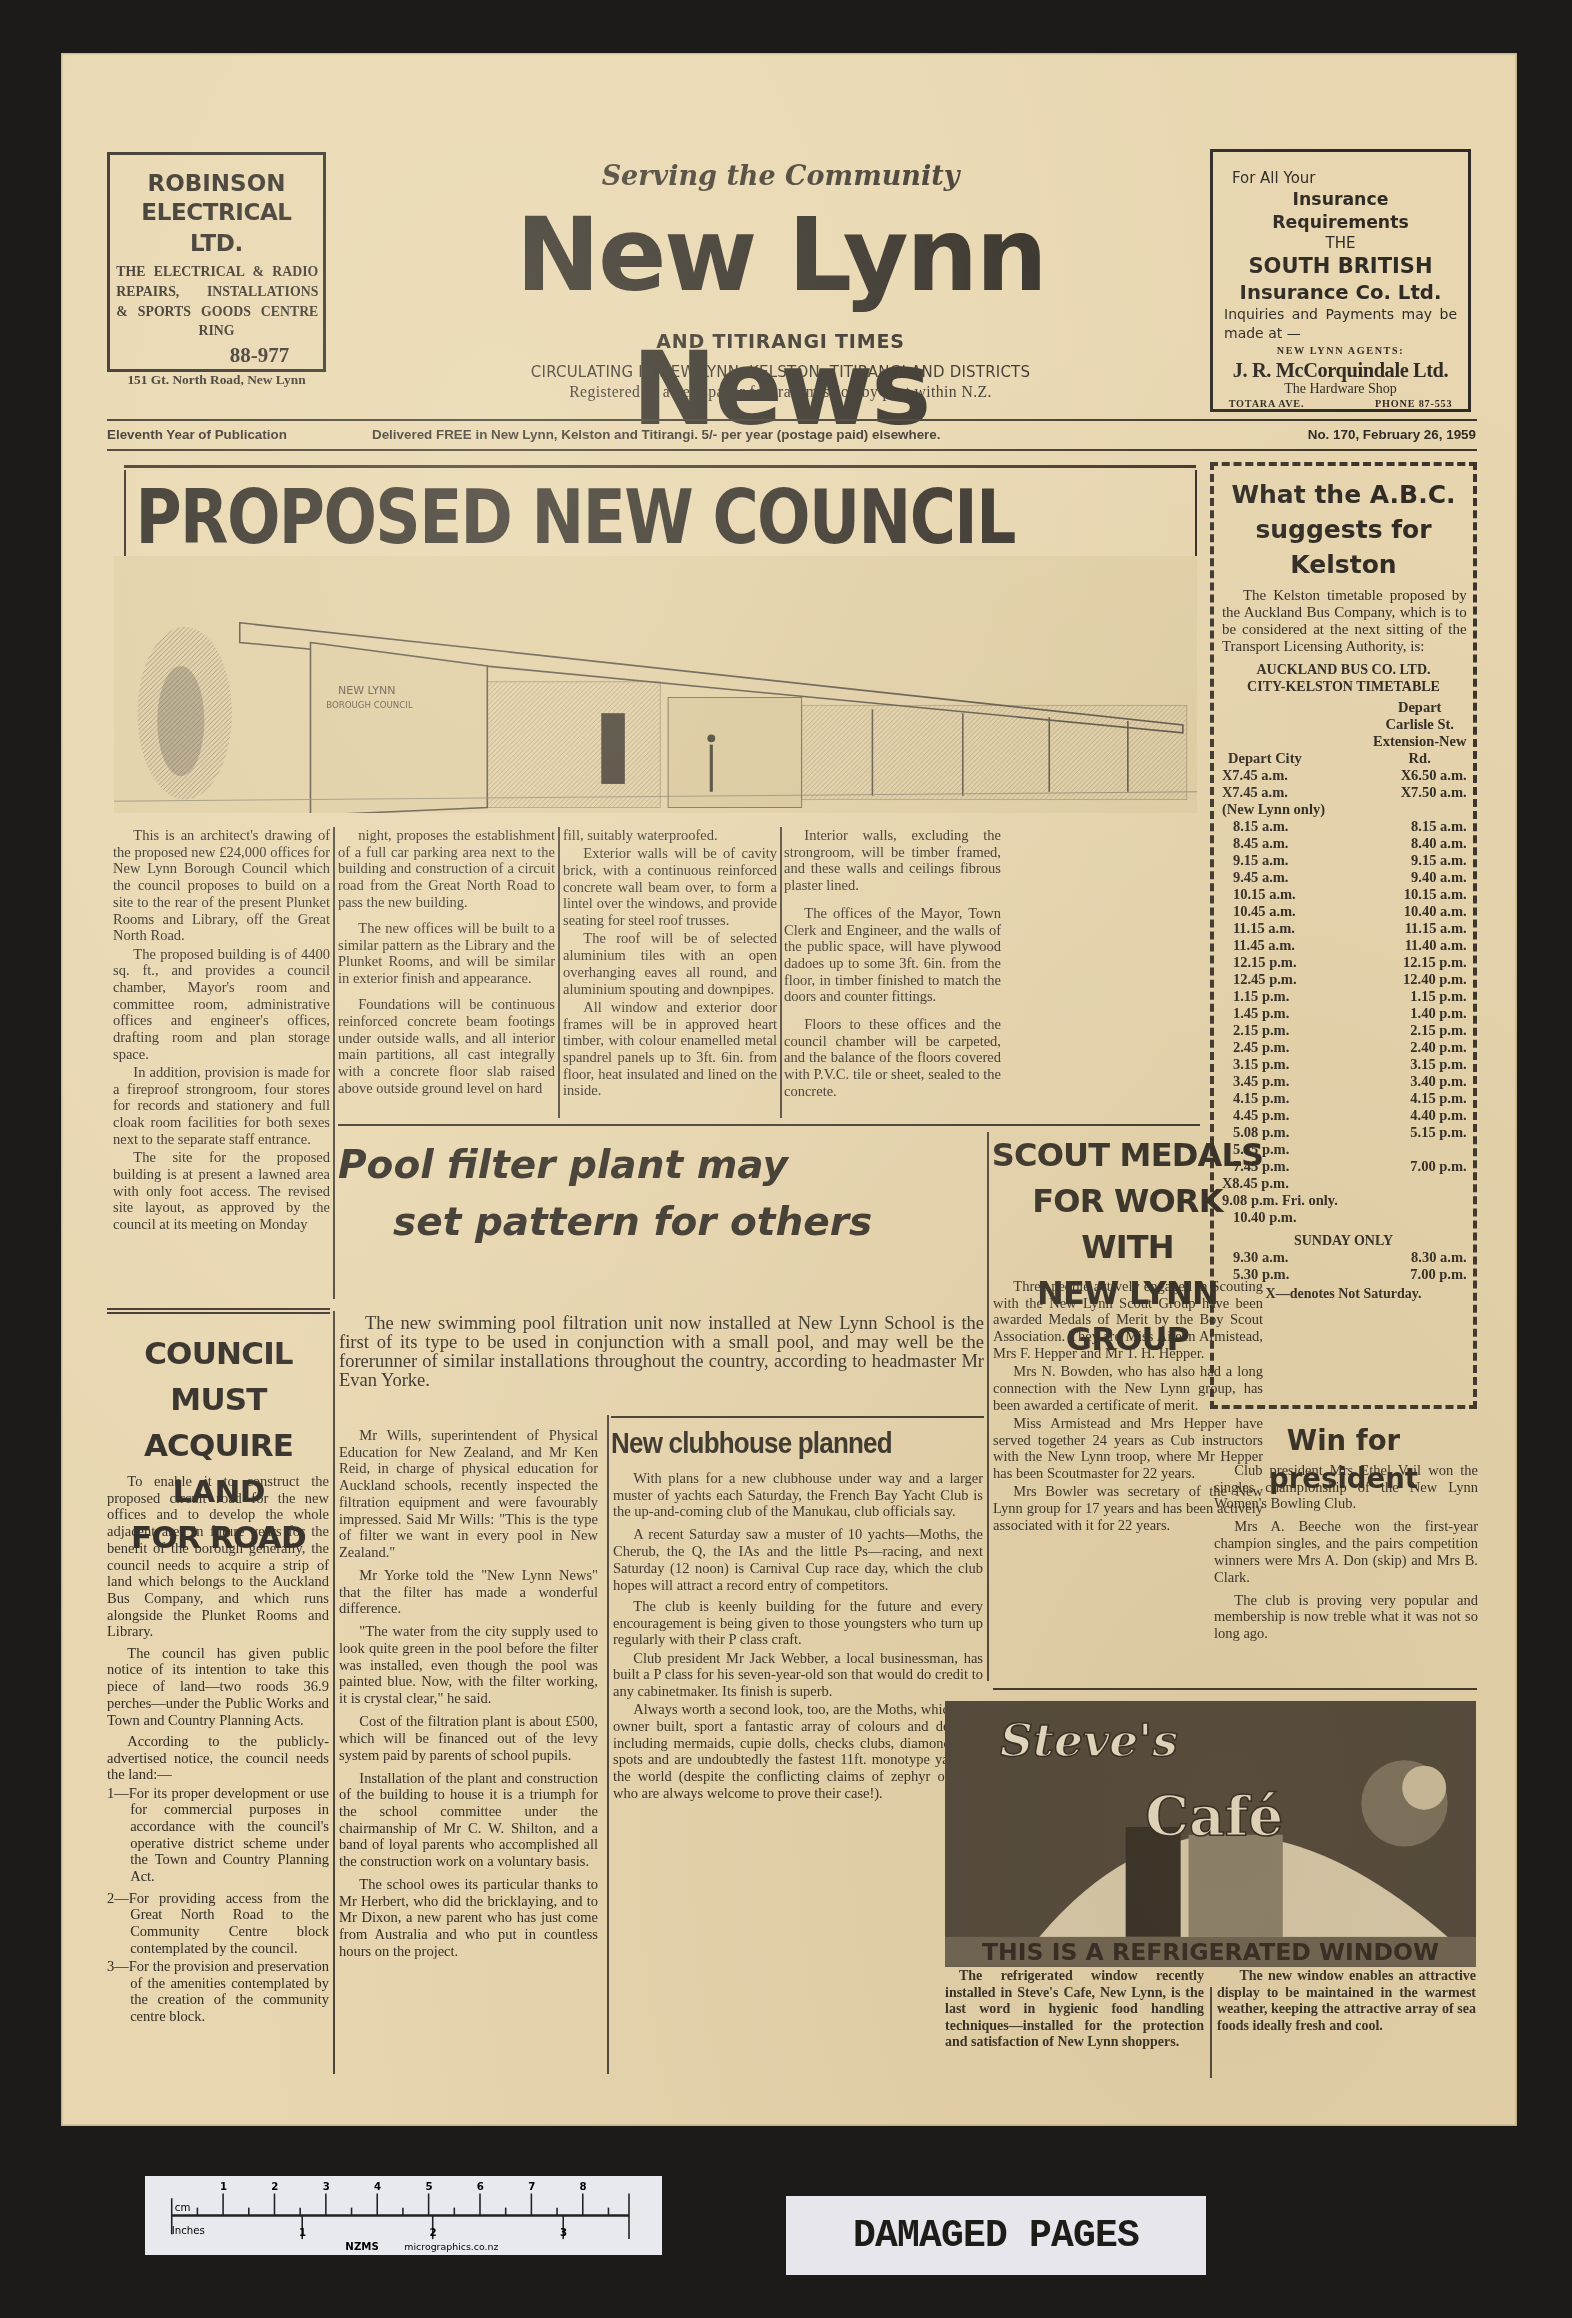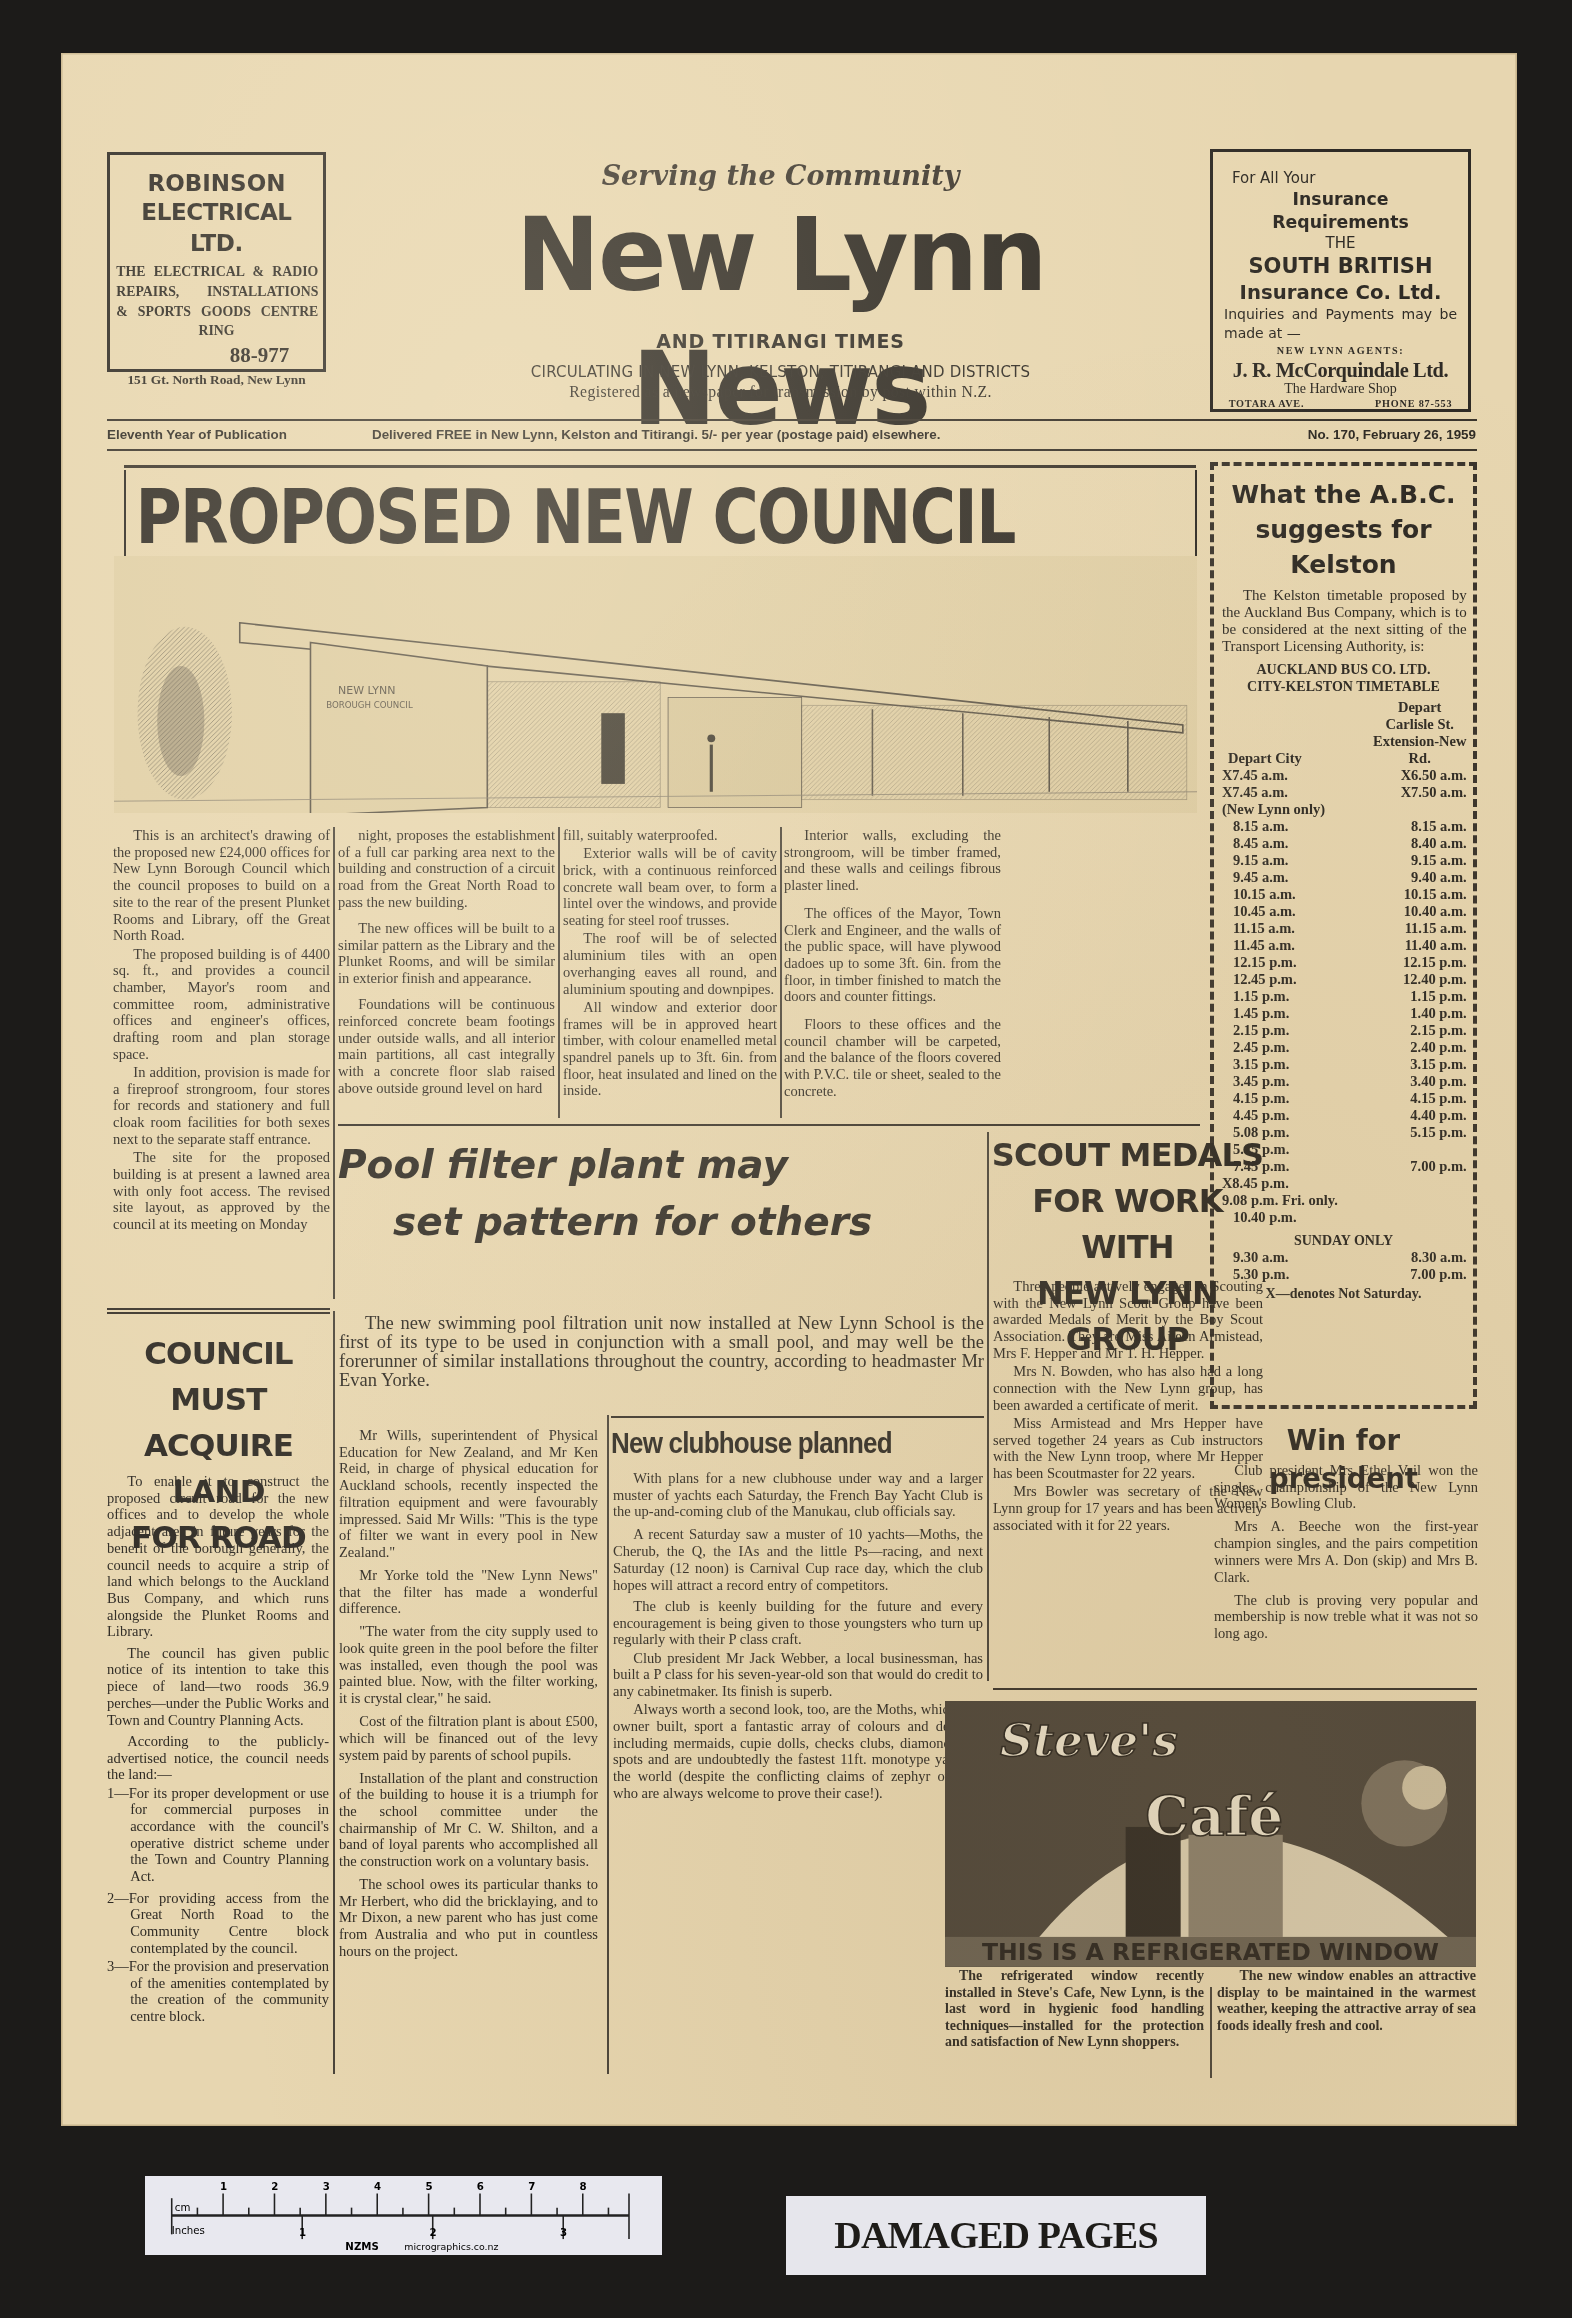--- a/index.html
+++ b/index.html
@@ -431,15 +431,15 @@
         <text x="196.09887640449438" y="76">1</text>
         <text x="362.19775280898875" y="76">2</text>
         <text x="528.2966292134831" y="76">3</text>
       </g>
     <text x="255" y="94" font-size="13" font-weight="bold" font-family="DejaVu Sans, sans-serif">NZMS</text>
     <text x="330" y="94" font-size="12" font-family="DejaVu Sans, sans-serif">micrographics.co.nz</text>
   </svg>
 </div>
 
 <div class="abs damaged">
-  <div style="font-family:Liberation Serif, serif;font-weight:bold;font-size:38px;text-align:center;line-height:79px;letter-spacing:-0.8px;color:#1e1c19;">DAMAGED PAGES</div>
+  <div style="font-family:Liberation Mono, monospace;font-weight:bold;font-size:38px;text-align:center;line-height:79px;letter-spacing:-0.8px;color:#1e1c19;">DAMAGED PAGES</div>
 </div>
 
 
 </body></html>

